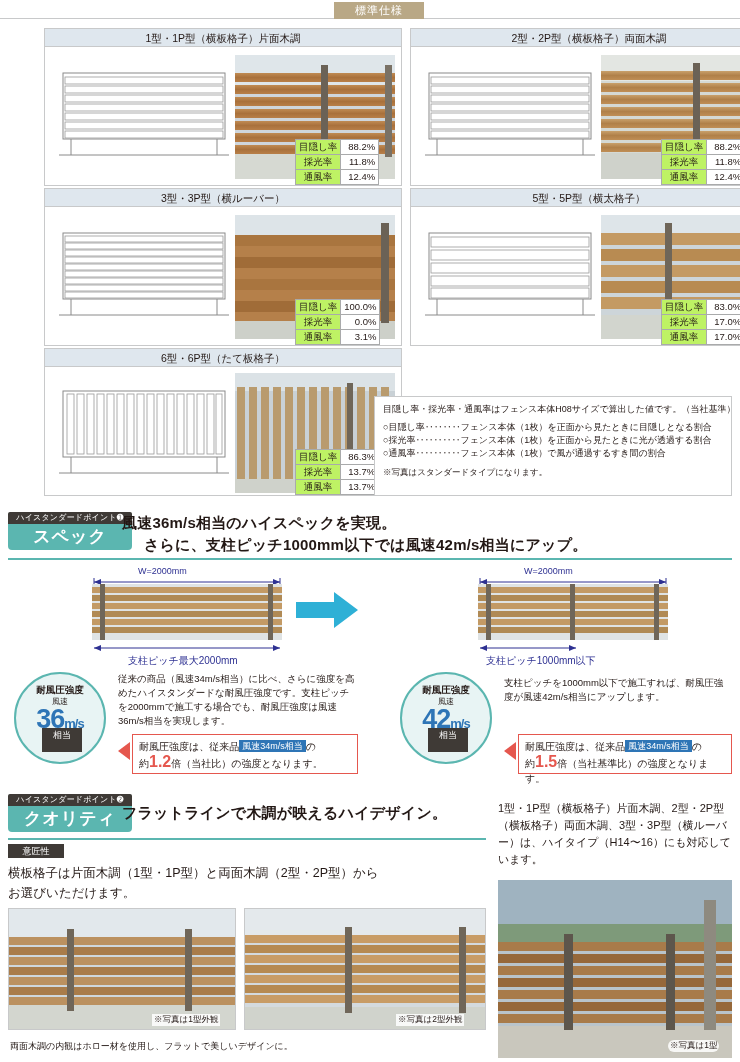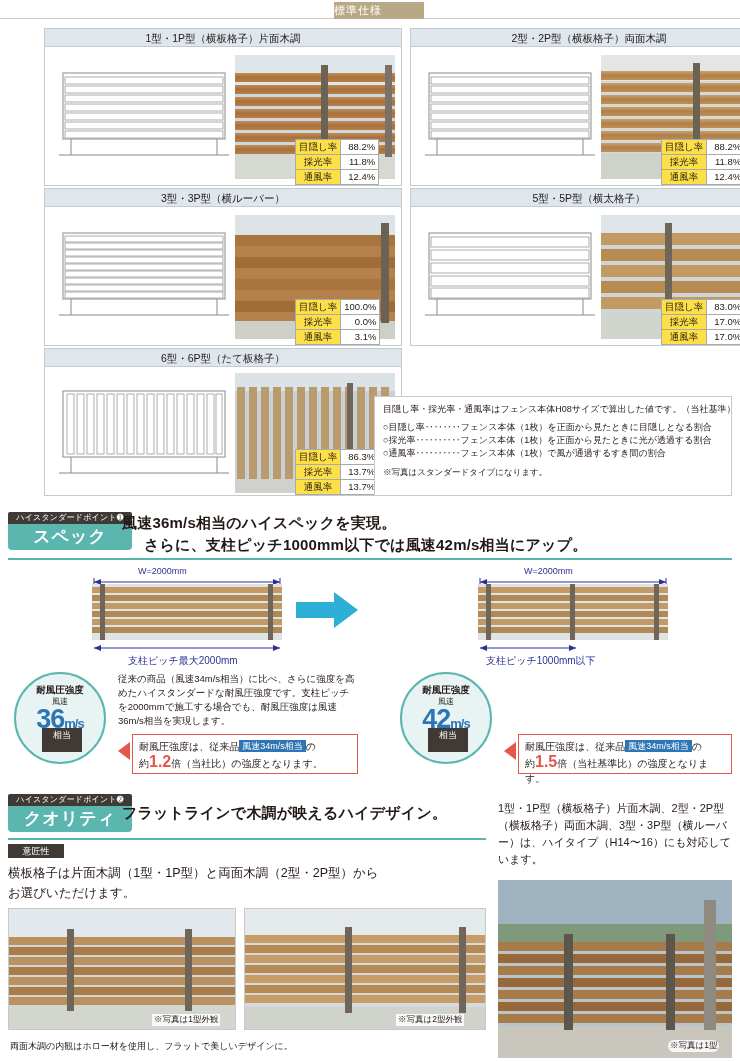--- a/index.html
+++ b/index.html
@@ -15,21 +15,21 @@
   .page { position: relative; width: 740px; height: 1062px; }
 
   
   .std-header {
     position: absolute; left: 0; top: 2px; width: 740px; height: 17px;
     border-bottom: 1px solid #c8c9ca;
   }
   .std-header-tab {
     position: absolute; left: 334px; top: 0; width: 90px; height: 17px;
     background: #b9a886; color: #ffffff; font-size: 11px;
-    line-height: 17px; letter-spacing: 1px;
+    text-align: center; line-height: 17px; letter-spacing: 1px;
   }
 
   
   .panel {
     position: absolute;
     border: 1px solid #c8c9ca;
     background: #ffffff;
     margin-left: 36px;
   }
   .panel-title {
@@ -44,21 +44,21 @@
 
   
   .rate-table {
     position: absolute; border-collapse: collapse; font-size: 9.5px;
     background: #fff;
   }
   .rate-table td {
     border: 1px solid #a9aaab; padding: 1px 3px; height: 14px;
     line-height: 12px; white-space: nowrap;
   }
-  .rate-table td.label { background: #fde047; text-align: center; }
+  .rate-table td.label { background: #bef264; text-align: center; }
   .rate-table td.val { text-align: right; background: #fff; min-width: 38px; }
 
   
   .note-box {
     position: absolute; border: 1px solid #c8c9ca; background: #fff;
     font-size: 9px; line-height: 13px; padding: 6px 8px;
   }
   .note-box .nb-line { white-space: nowrap; }
   .note-box .nb-small { font-size: 8.5px; }
 
@@ -595,20 +595,21 @@
   </div>
 
   <div class="seal" style="left:400px; top:672px;">
     <div class="s1">耐風圧強度</div>
     <div class="s2">風速</div>
     <div class="s3">
       <span>42</span><span class="unit">m/s</span>
     </div>
     <div class="s4">相当</div>
   </div>
+  <div class="body-text" style="left:504px; top:676px; width:226px;">支柱ピッチを1000mm以下で施工すれば、耐風圧強度が風速42m/s相当にアップします。</div>
 
   <div class="red-arrow" style="left:504px; top:742px;"></div>
   <div class="callout" style="left:518px; top:734px; width:214px; height:40px;">
     <div>
       <span>耐風圧強度は、従来品</span><span class="chip-blue">風速34m/s相当</span><span>の</span>
     </div>
     <div>
       <span>約</span><span class="big">1.5</span><span>倍（当社基準比）の強度となります。</span>
     </div>
   </div>

